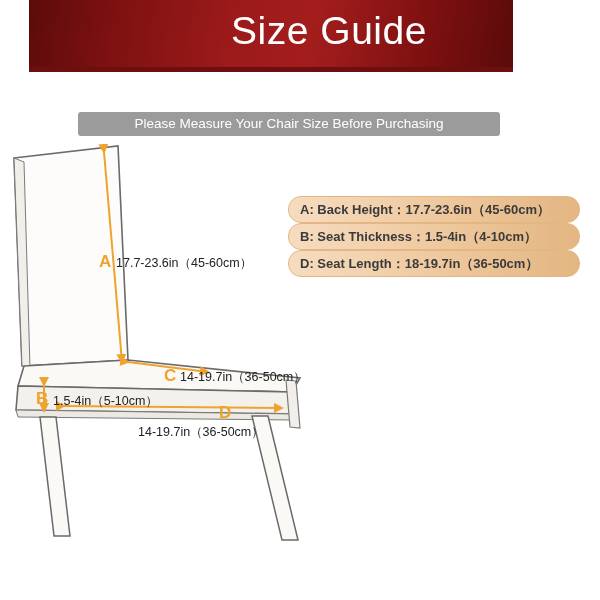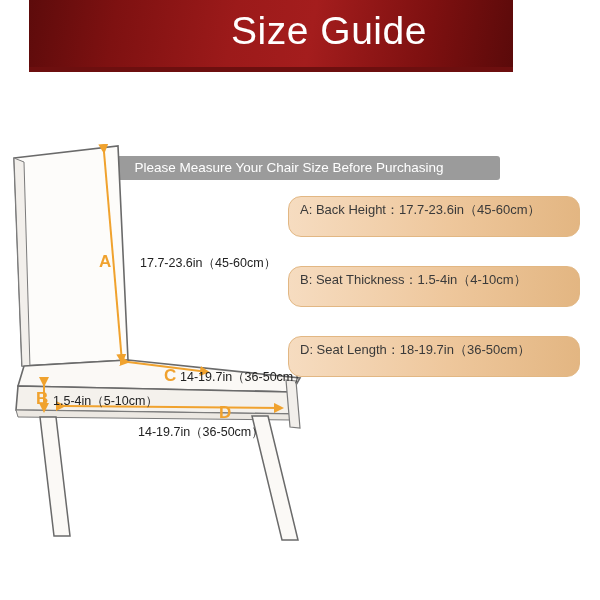--- a/index.html
+++ b/index.html
@@ -60,42 +60,42 @@
     top: 112px;
     width: 422px;
     height: 24px;
     background: #9b9b9b;
     border-radius: 3px;
     color: #ffffff;
     font-size: 13.5px;
     line-height: 24px;
     text-align: center;
     white-space: nowrap;
-    margin-top: 44px;
   }
   
   .legend {
     position: absolute;
     left: 288px;
     top: 196px;
     width: 292px;
   }
   .legend-row {
     position: relative;
-    height: 41px;
-    margin-bottom: 29px;
+    height: 27px;
+    margin-bottom: 0;
     border-radius: 13px;
     background: linear-gradient(to right, #f6dcc0 0%, #eec79c 55%, #e3b682 100%);
     border: 1px solid #e2b783;
     color: #3a3a3a;
     font-size: 13px;
     line-height: 26px;
     padding-left: 11px;
     box-sizing: border-box;
     white-space: nowrap;
+    font-weight: bold;
   }
   
   .chair-svg {
     position: absolute;
     left: 0;
     top: 128px;
   }
   
   .dim {
     position: absolute;
@@ -104,21 +104,21 @@
     white-space: nowrap;
   }
   .dim-letter {
     position: absolute;
     color: #f0a22e;
     font-size: 17px;
     font-weight: bold;
     white-space: nowrap;
   }
   #dim-a-letter { left: 99px; top: 252px; }
-  #dim-a-text   { left: 116px; top: 255px; padding-left: 24px; }
+  #dim-a-text   { left: 116px; top: 255px; }
   #dim-b-letter { left: 36px;  top: 389px; }
   #dim-b-text   { left: 53px;  top: 393px; }
   #dim-c-letter { left: 164px; top: 366px; }
   #dim-c-text   { left: 180px; top: 369px; }
   #dim-d-letter { left: 219px; top: 403px; }
   #dim-d-text   { left: 138px; top: 424px; }
   
 </style>
 </head>
 <body>

